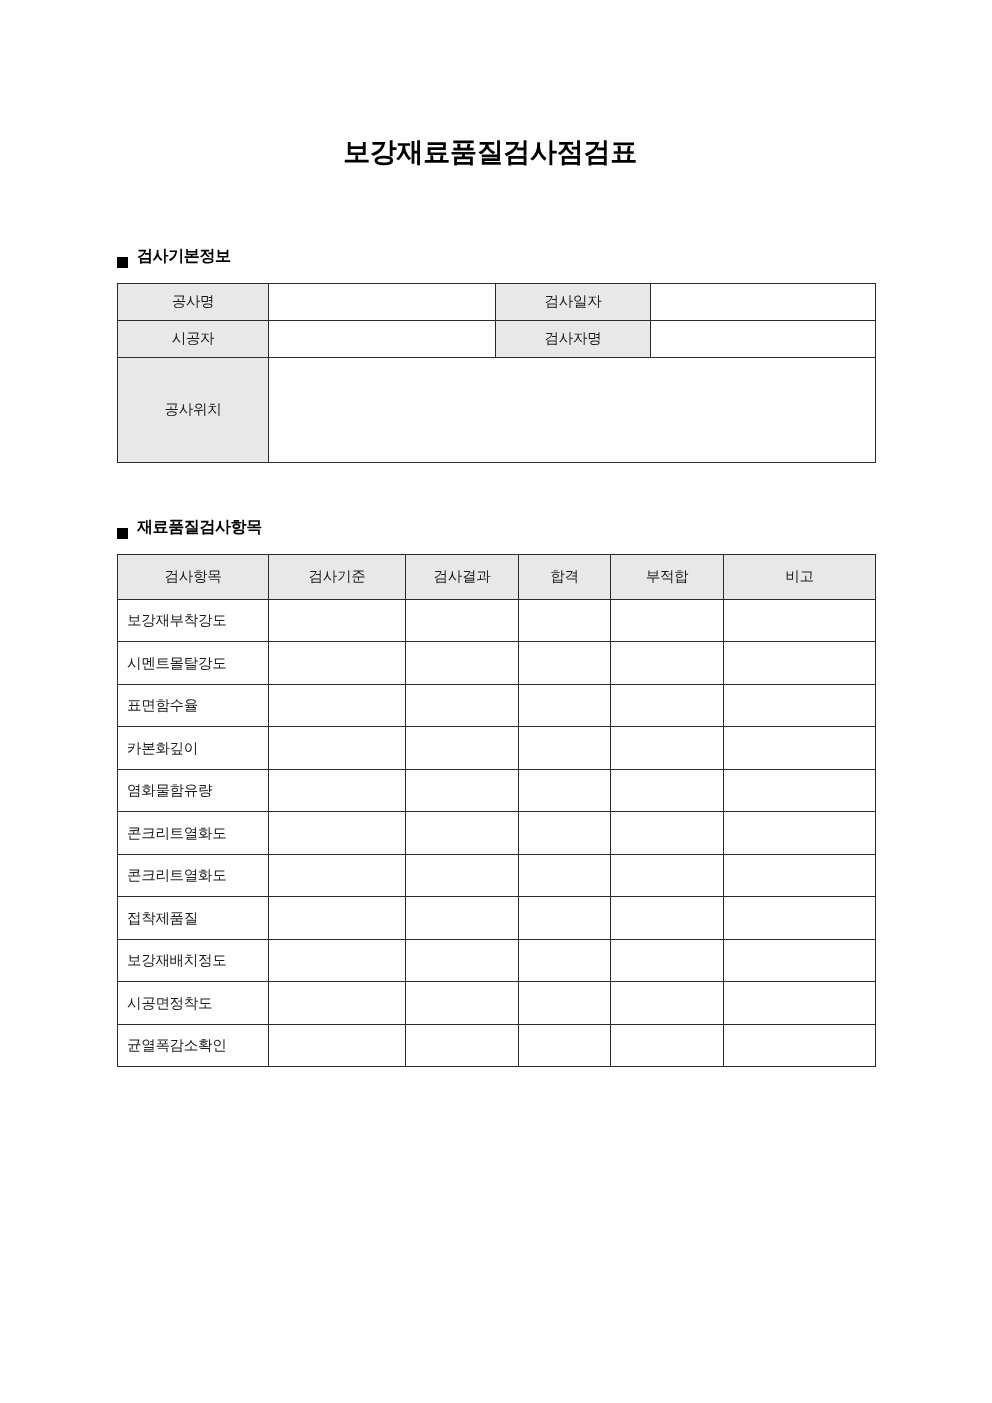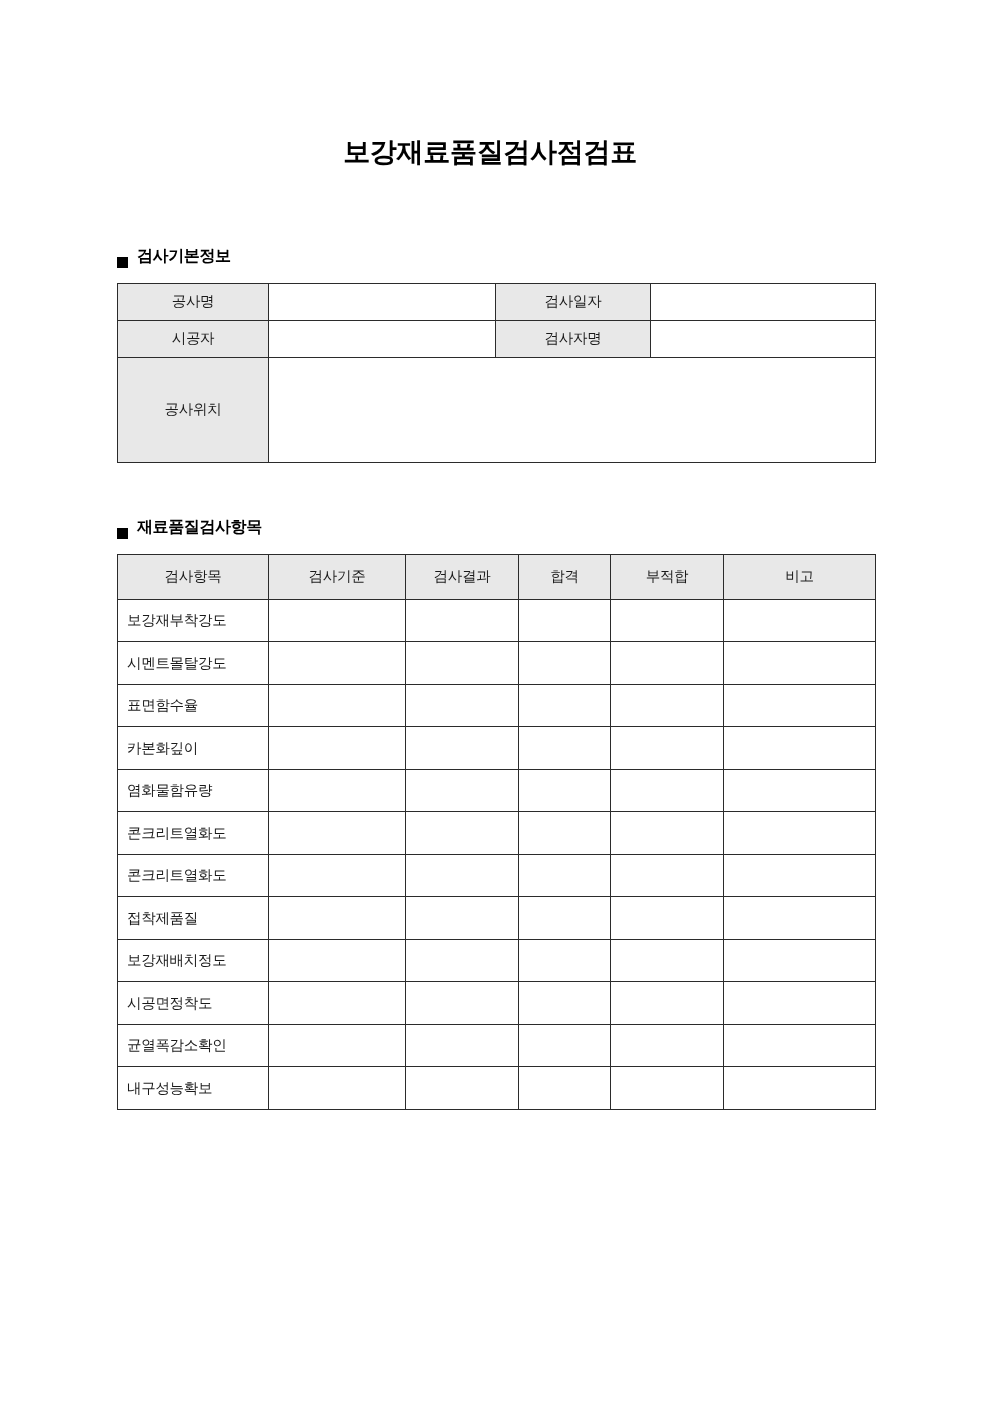--- a/index.html
+++ b/index.html
@@ -261,24 +261,16 @@
           <td class="blank"></td>
         </tr>
         <tr>
           <td class="item-name">균열폭감소확인</td>
           <td class="blank"></td>
           <td class="blank"></td>
           <td class="blank"></td>
           <td class="blank"></td>
           <td class="blank"></td>
         </tr>
-        <tr>
-          <td class="item-name">내구성능확보</td>
-          <td class="blank"></td>
-          <td class="blank"></td>
-          <td class="blank"></td>
-          <td class="blank"></td>
-          <td class="blank"></td>
-        </tr>
       </tbody>
   </table>
 
 </div>
 
 </body></html>

